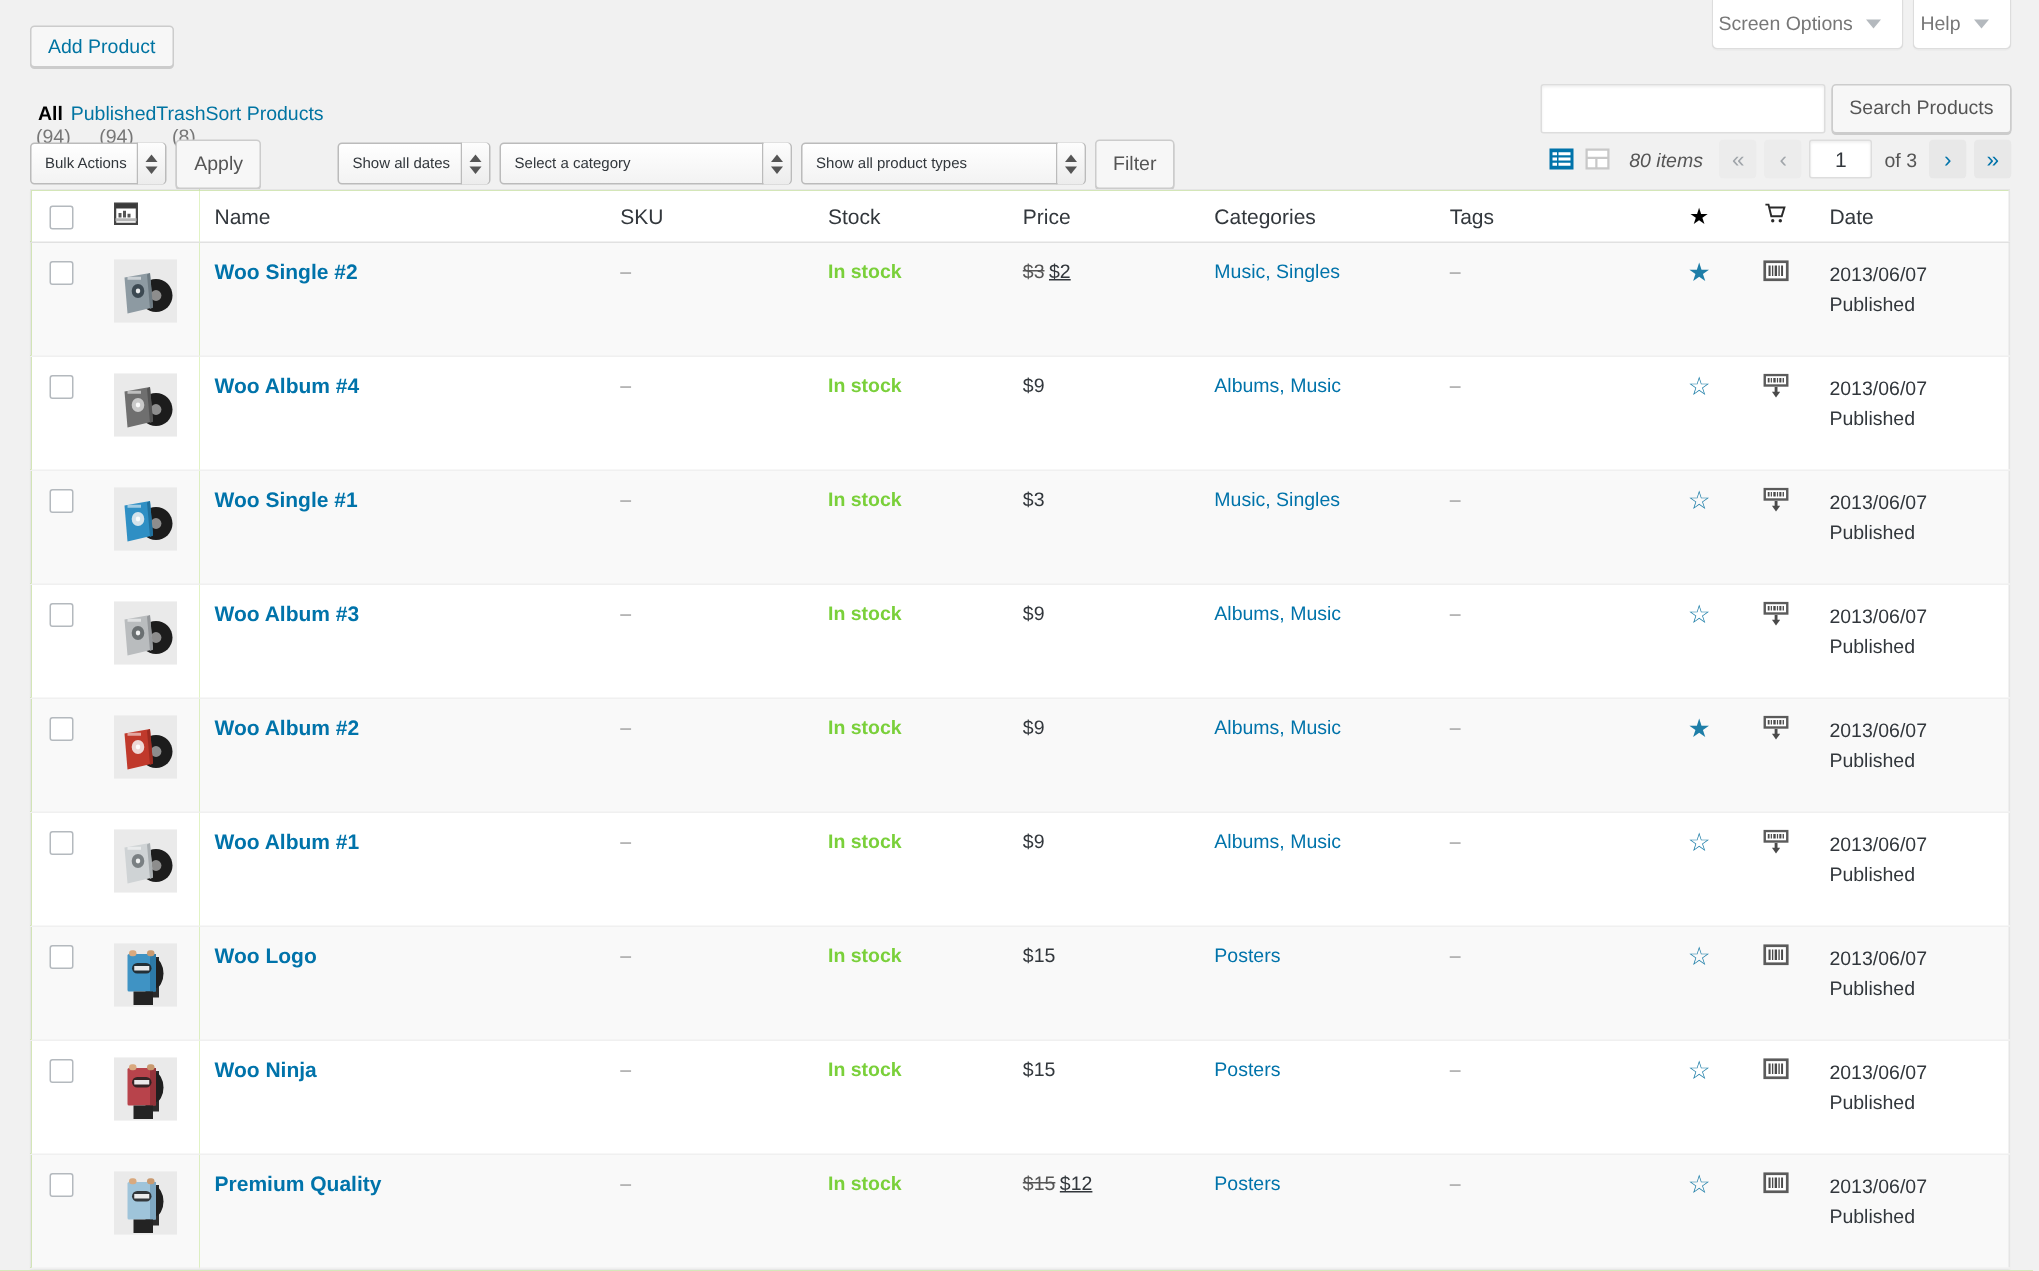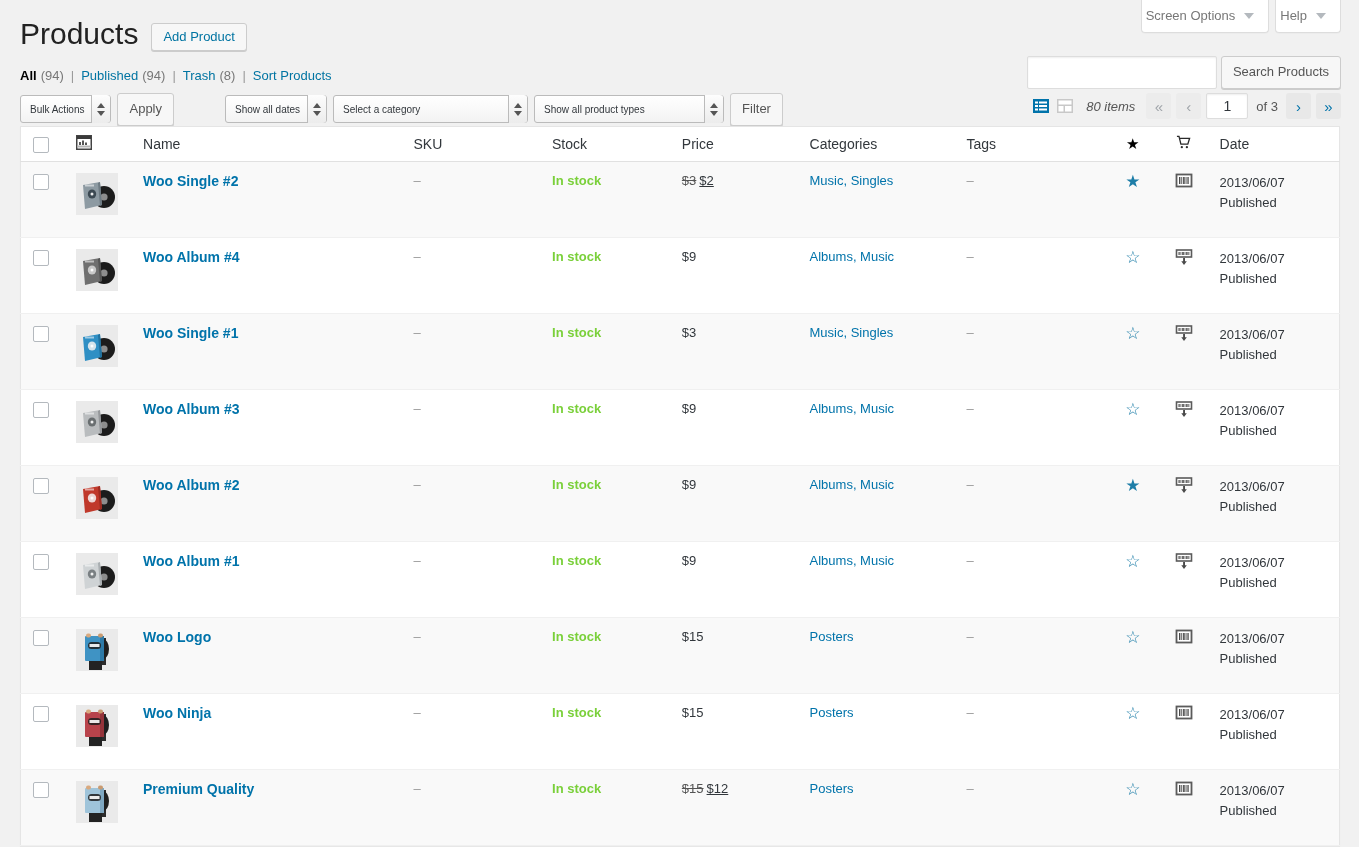--- a/index.html
+++ b/index.html
@@ -64,21 +64,21 @@
   }
 
   
   .subsubsub {
     position: absolute; left: 20px; top: 68px;
     font-size: 13px;
     color: #555;
     list-style: none; margin: 0; padding: 0;
     display: flex; align-items: baseline;
   }
-  .subsubsub li { display: flex; align-items: center; }
+  .subsubsub li { display: flex; align-items: center; flex-direction: column; }
   .subsubsub a { color: #0074a2; text-decoration: none; cursor: pointer; }
   .subsubsub a.current { color: #000; font-weight: 600; }
   .subsubsub .count { color: #777; margin-left: 4px; }
   .subsubsub .sep { color: #999; margin: 0 7px; }
 
   
   .search-box {
     position: absolute; right: 18px; top: 56px;
     display: flex; align-items: stretch; gap: 4px;
   }
@@ -284,21 +284,20 @@
       <span>Screen Options</span>
       <span class="caret-down"></span>
     </div>
     <div class="meta-tab">
       <span>Help</span>
       <span class="caret-down"></span>
     </div>
   </div>
 
   <div class="page-head">
-    <h1 class="page-title">Products</h1>
     <span class="add-new">Add Product</span>
   </div>
 
   <ul class="subsubsub">
     <li>
       <a class="current">All</a>
       <span class="count">(94)</span>
       <span class="sep">|</span>
     </li>
     <li>

